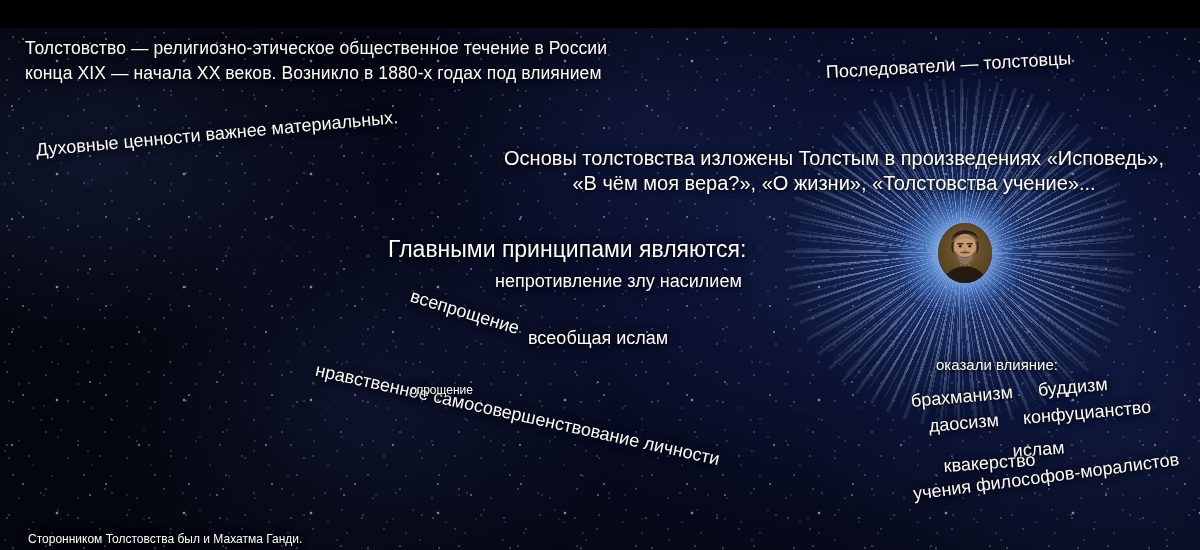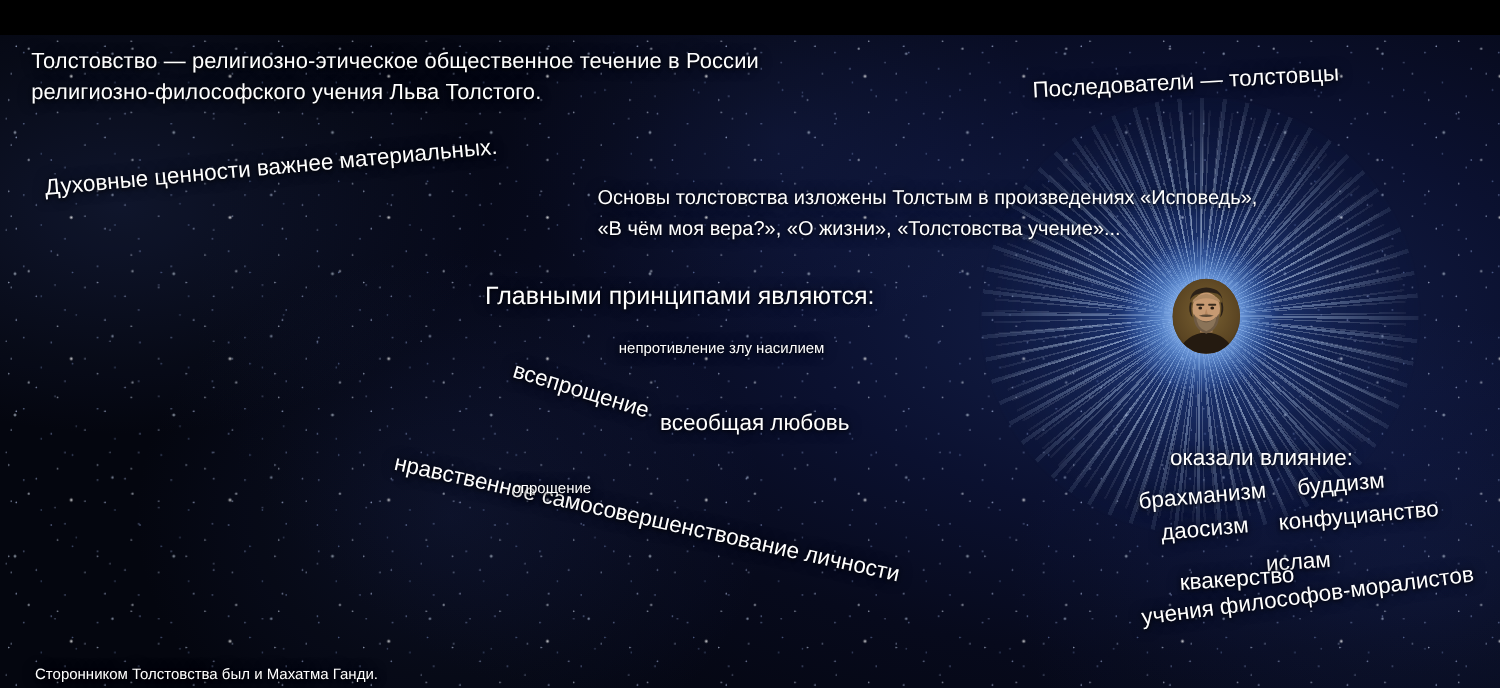--- a/index.html
+++ b/index.html
@@ -176,53 +176,53 @@
   #spiritual {
     left: 36px; top: 112px;
     font-size: 18px;
     transform: rotate(-5.2deg);
     transform-origin: left center;
   }
 
   #foundations {
     left: 478px; top: 118px;
     width: 712px;
-    text-align: left;
-    font-size: 16px;
+    text-align: center;
+    font-size: 20px;
     line-height: 25px;
     white-space: normal;
   }
   #foundations div { white-space: nowrap; }
 
   #principles-head {
-    left: 388px; top: 198px;
-    font-size: 20px;
-  }
-
-  #p-nonresist { left: 495px; top: 243px; font-size: 12px; }
+    left: 388px; top: 208px;
+    font-size: 23px;
+  }
+
+  #p-nonresist { left: 495px; top: 243px; font-size: 18px; }
 
   #p-forgive {
     left: 414px; top: 258px;
     font-size: 18px;
     transform: rotate(17deg);
     transform-origin: left top;
   }
 
   #p-love { left: 528px; top: 300px; font-size: 18px; }
 
   #p-moral {
     left: 318px; top: 332px;
     font-size: 18px;
     transform: rotate(12.5deg);
     transform-origin: left top;
   }
 
   #p-simplify { left: 410px; top: 355px; font-size: 12px; }
 
-  #influence-head { left: 936px; top: 328px; font-size: 18px; }
+  #influence-head { left: 936px; top: 328px; font-size: 15px; }
 
   .inf {
     font-size: 18px;
     transform-origin: left top;
   }
   #inf-brahman   { left: 910px; top: 363px; transform: rotate(-5deg); }
   #inf-buddhism  { left: 1037px; top: 352px; transform: rotate(-5deg); }
   #inf-daoism    { left: 928px; top: 388px; transform: rotate(-5deg); }
   #inf-confucian { left: 1022px; top: 380px; transform: rotate(-5deg); }
   #inf-islam     { left: 1012px; top: 413px; transform: rotate(-4deg); }
@@ -290,36 +290,36 @@
 
       <path d="M21 29.5 Q27 27.5 33 29.5 Q27 31.5 21 29.5 Z" fill="#5c4a36"></path>
 
       <path d="M14 19 Q12 27 16 31 Q14 24 15.5 19 Z" fill="#2b2118"></path>
       <path d="M40 19 Q42 27 38 31 Q40 24 38.5 19 Z" fill="#2b2118"></path>
     </svg>
   </div>
 
   <div class="txt shadowed" id="intro">
     <div>Толстовство — религиозно-этическое общественное течение в России</div>
-    <div>религиозно-философского учения Льва Толстого.</div>
+    <div>конца XIX — начала XX веков. Возникло в 1880-х годах под влиянием</div>
   </div>
 
   <div class="txt shadowed" id="followers">Последователи — толстовцы</div>
 
   <div class="txt shadowed" id="spiritual">Духовные ценности важнее материальных.</div>
 
   <div class="txt shadowed" id="foundations">
     <div>Основы толстовства изложены Толстым в произведениях «Исповедь»,</div>
     <div>«В чём моя вера?», «О жизни», «Толстовства учение»...</div>
   </div>
 
   <div class="txt shadowed" id="principles-head">Главными принципами являются:</div>
   <div class="txt shadowed" id="p-nonresist">непротивление злу насилием</div>
   <div class="txt shadowed" id="p-forgive">всепрощение</div>
-  <div class="txt shadowed" id="p-love">всеобщая любовь</div>
+  <div class="txt shadowed" id="p-love">всеобщая ислам</div>
   <div class="txt shadowed" id="p-moral">нравственное самосовершенствование личности</div>
   <div class="txt shadowed" id="p-simplify">опрощение</div>
 
   <div class="txt shadowed" id="influence-head">оказали влияние:</div>
   <div class="txt shadowed inf" id="inf-brahman">брахманизм</div>
   <div class="txt shadowed inf" id="inf-buddhism">буддизм</div>
   <div class="txt shadowed inf" id="inf-daoism">даосизм</div>
   <div class="txt shadowed inf" id="inf-confucian">конфуцианство</div>
   <div class="txt shadowed inf" id="inf-islam">ислам</div>
   <div class="txt shadowed inf" id="inf-quaker">квакерство</div>

